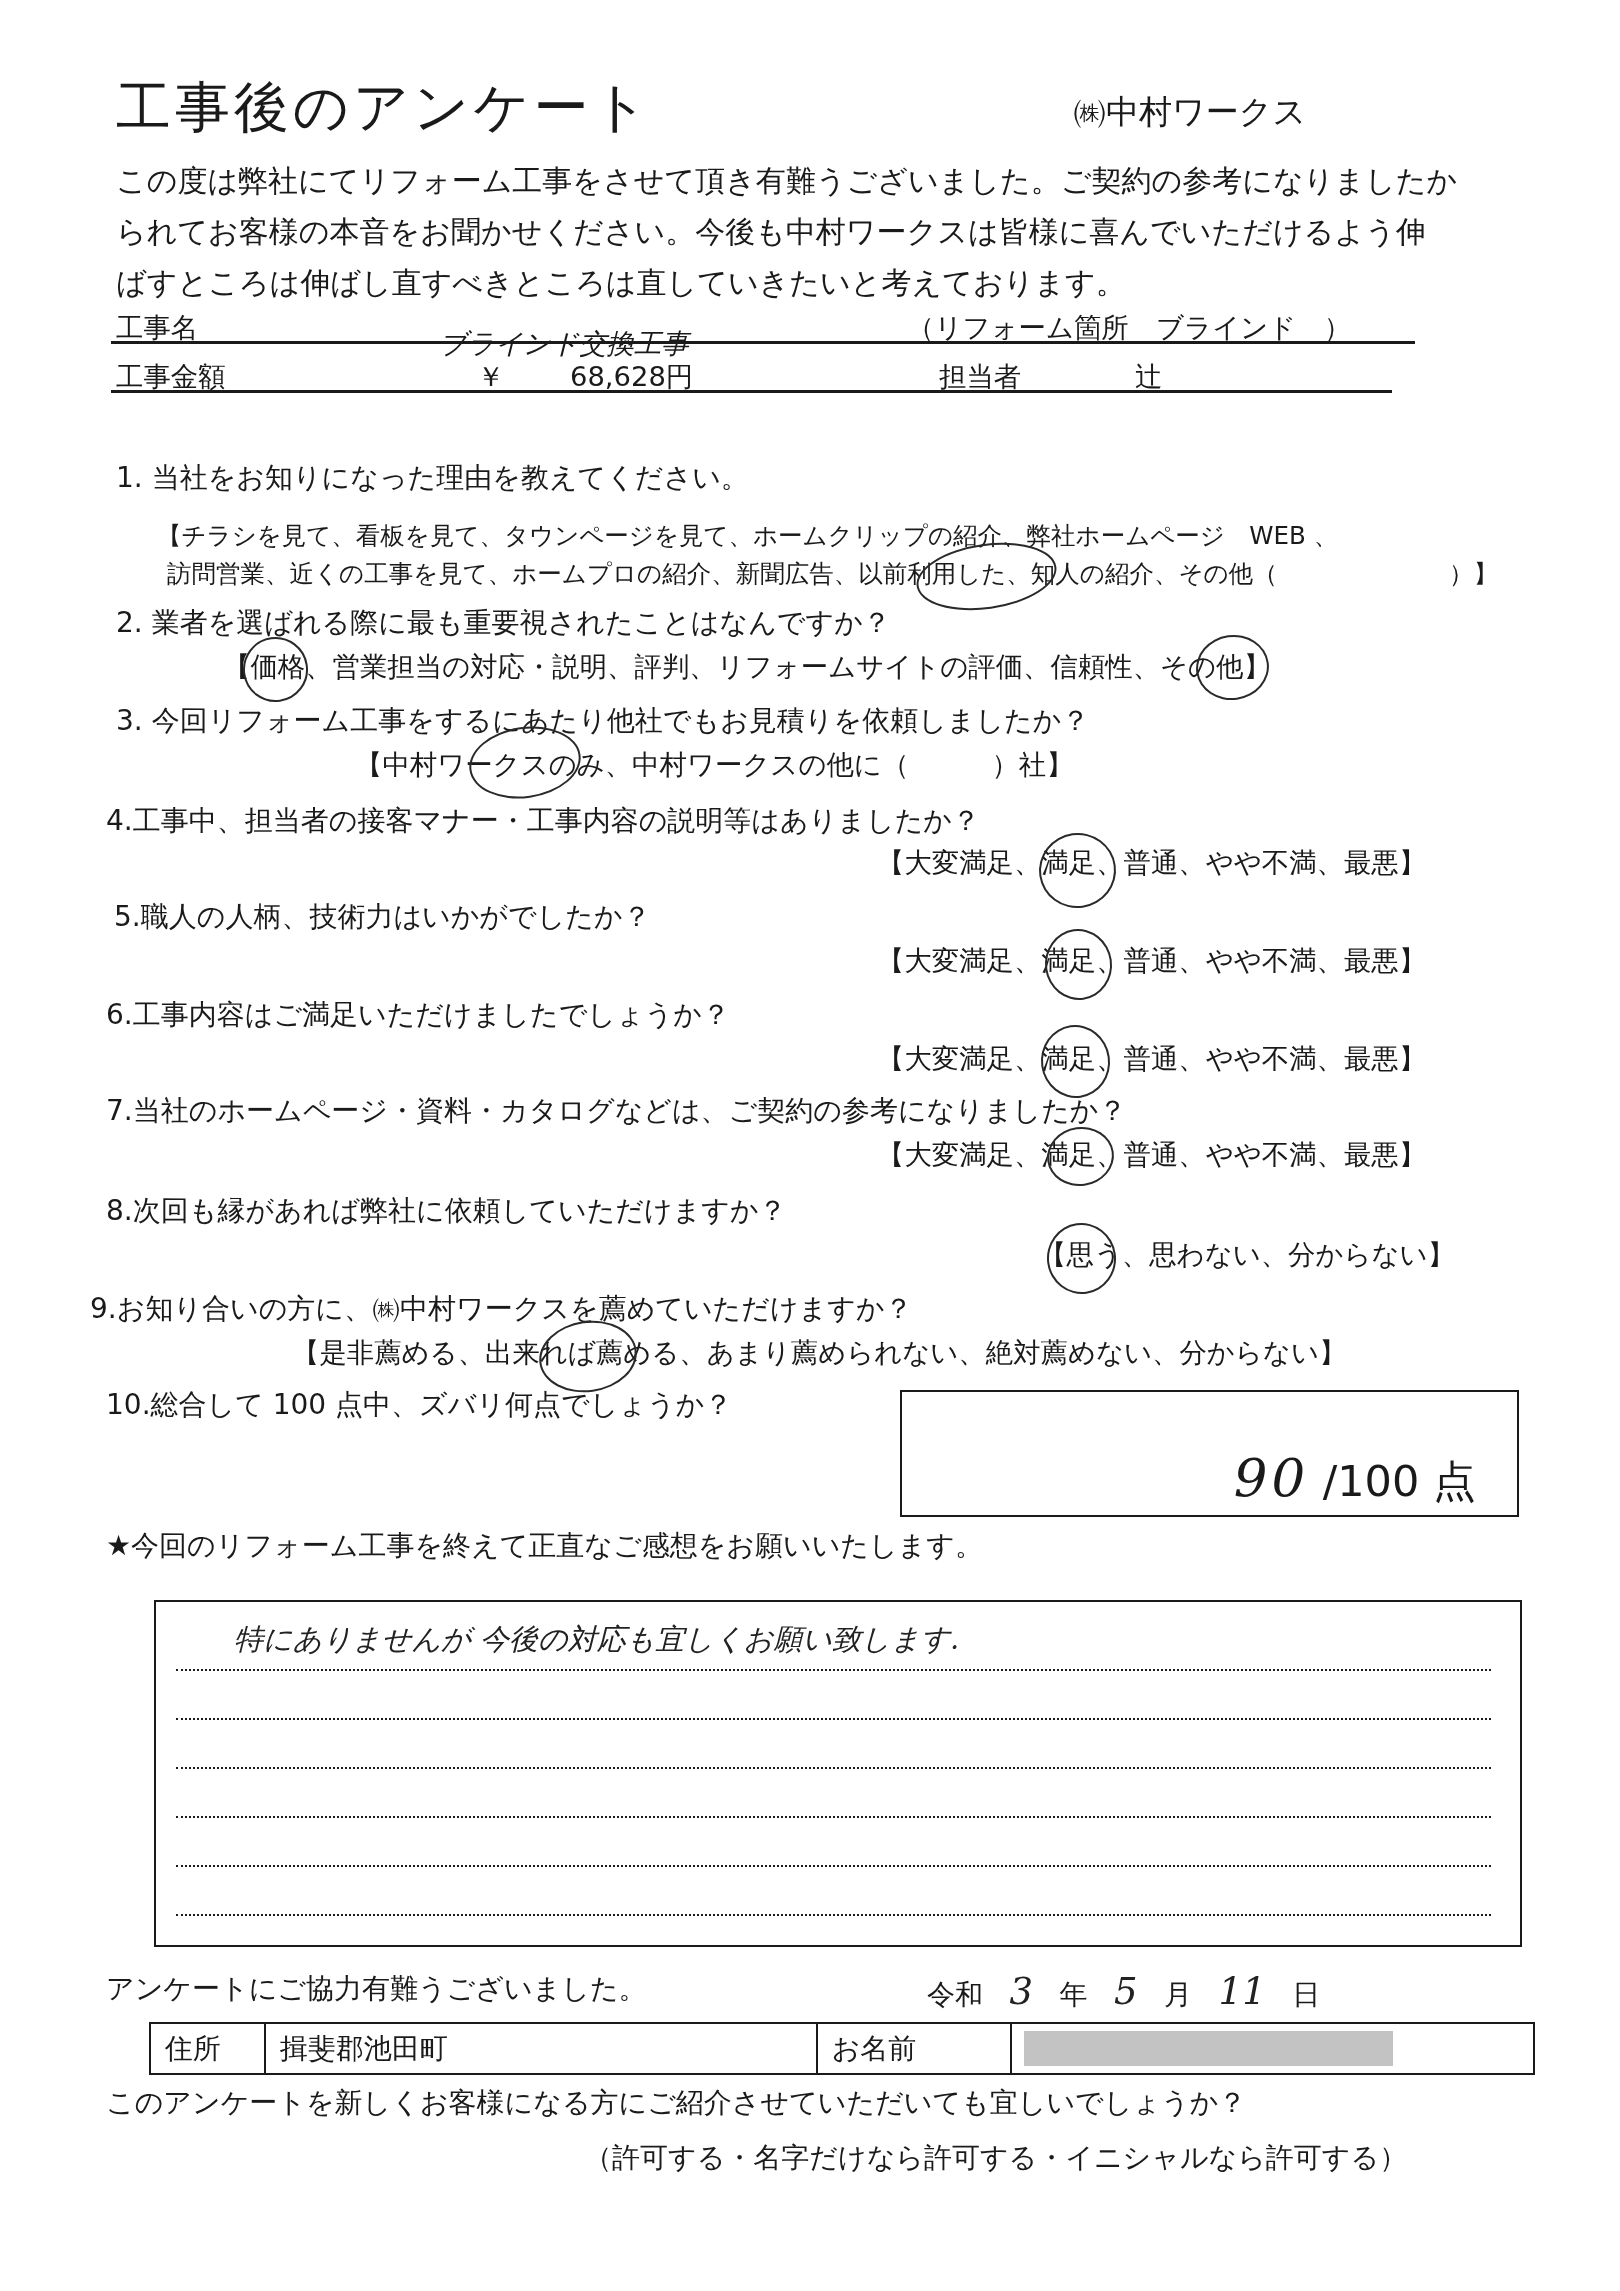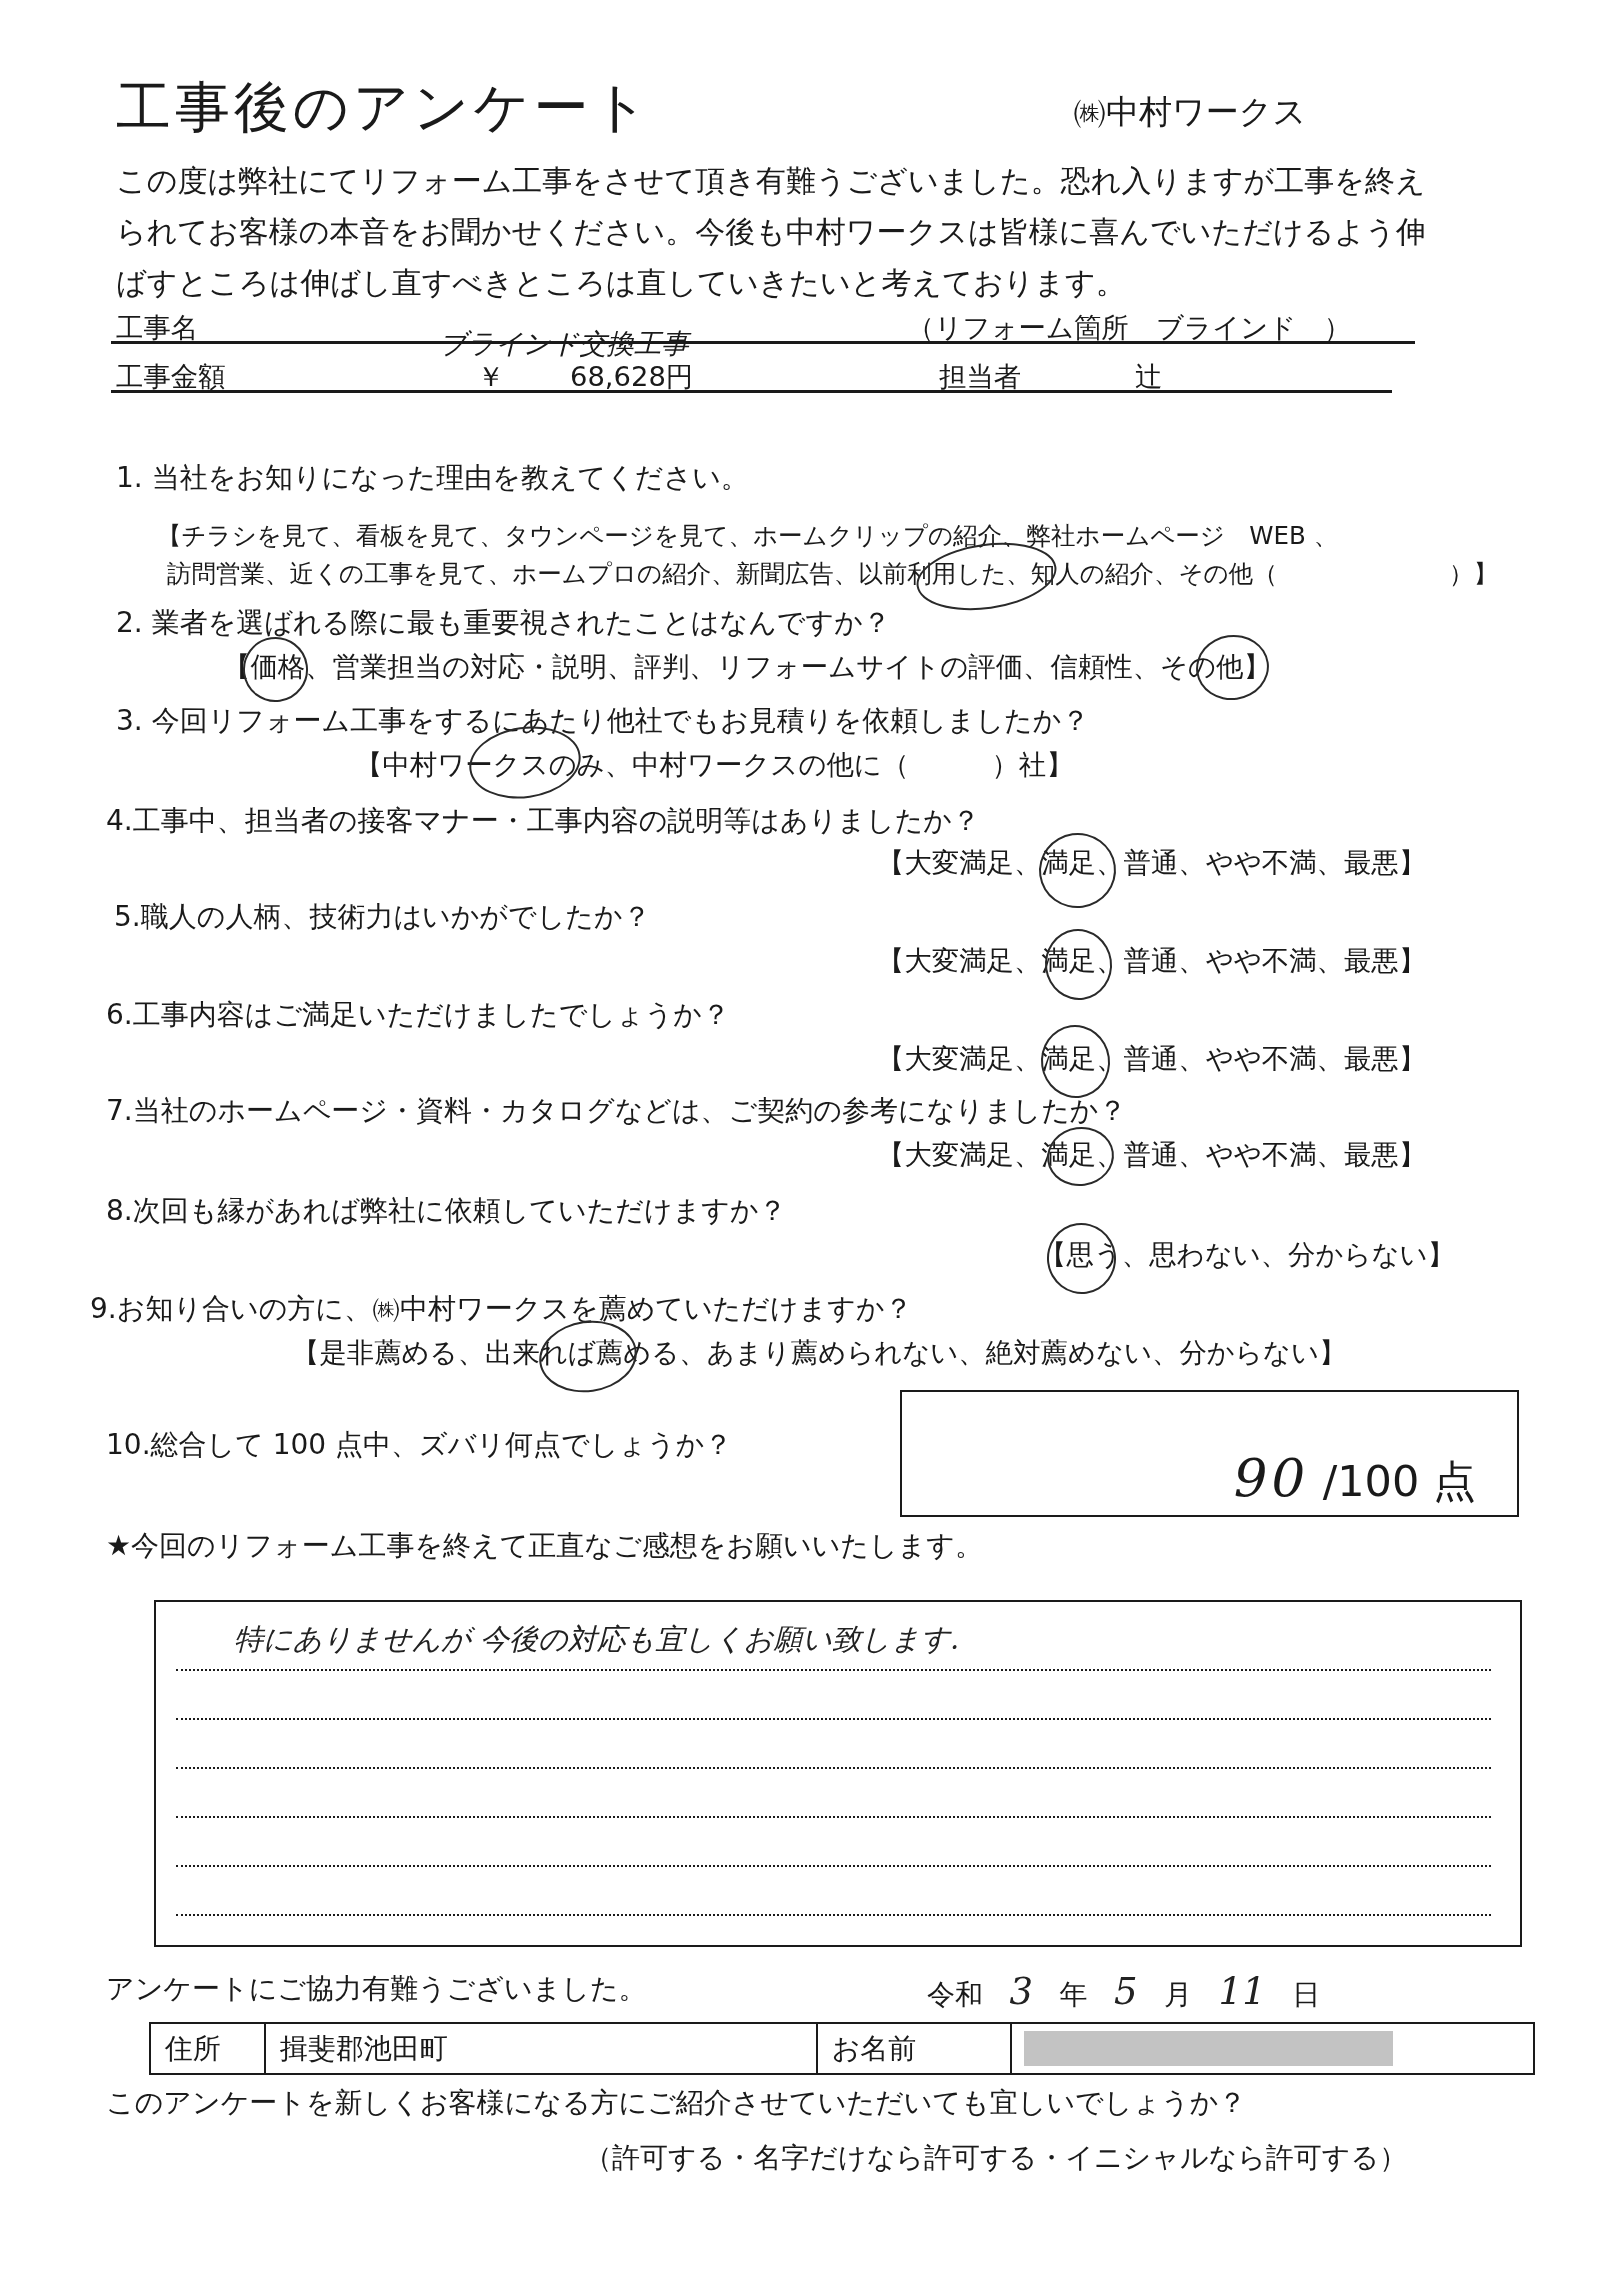--- a/index.html
+++ b/index.html
@@ -24,21 +24,21 @@
   .info-table { position: absolute; left: 149px; top: 2022px; width: 1382px; height: 49px; border: 2px solid #1a1a1a; display: flex; }
   .info-cell { border-right: 2px solid #1a1a1a; display: flex; align-items: center; padding-left: 13.7px; font-size: 28px; font-family: "DejaVu Sans", sans-serif; box-sizing: border-box; }
   .redact { background: #c3c3c3; width: 369px; height: 35px; margin-left: 11.8px; }
 </style>
 </head>
 <body>
 
 <div class="abs title">工事後のアンケート</div>
 <div class="abs company">㈱中村ワークス</div>
 
-<div class="abs intro" style="top:155px;">この度は弊社にてリフォーム工事をさせて頂き有難うございました。恐れ入りますが工事を終え</div>
+<div class="abs intro" style="top:155px;">この度は弊社にてリフォーム工事をさせて頂き有難うございました。ご契約の参考になりましたか</div>
 <div class="abs intro" style="top:206px;">られてお客様の本音をお聞かせください。今後も中村ワークスは皆様に喜んでいただけるよう伸</div>
 <div class="abs intro" style="top:257px;">ばすところは伸ばし直すべきところは直していきたいと考えております。</div>
 
 <div class="abs row-label" style="left:116px; top:310px;">工事名</div>
 <div class="abs row-label" style="left:439px; top:326px;font-style:italic;">ブラインド交換工事</div>
 <div class="abs row-label" style="left:907px; top:310px;">（リフォーム箇所　ブラインド　）</div>
 <div class="row-line" style="left:111px; top:341px; width:1304px;"></div>
 
 <div class="abs row-label" style="left:116px; top:359px;">工事金額</div>
 <div class="abs row-label" style="left:477px; top:359px;">￥</div>
@@ -99,21 +99,21 @@
 </div>
 <div class="abs opts" style="left:1039px; top:1237px;">【思う、思わない、分からない】</div>
 <div class="circle" style="left:1047px; top:1223px; width:65px; height:67px;"></div>
 
 <div class="abs q" style="left:90px; top:1290px;">
   <span>9.</span><span>お知り合いの方に、㈱中村ワークスを薦めていただけますか？</span>
 </div>
 <div class="abs opts" style="left:292px; top:1335px;">【是非薦める、出来れば薦める、あまり薦められない、絶対薦めない、分からない】</div>
 <div class="circle" style="left:539px; top:1321px; width:94px; height:67px;"></div>
 
-<div class="abs q" style="left:106px; top:1426px;">
+<div class="abs q" style="left:106px; top:1386px;">
   <span>10.</span><span>総合して 100 点中、ズバリ何点でしょうか？</span>
 </div>
 <div class="score-box">
   <div class="score-val">
     <span class="score-hand">90</span><span>/100 点</span>
   </div>
 </div>
 
 <div class="abs q" style="left:106px; top:1527px;">★今回のリフォーム工事を終えて正直なご感想をお願いいたします。</div>
 <div class="comment-box">

